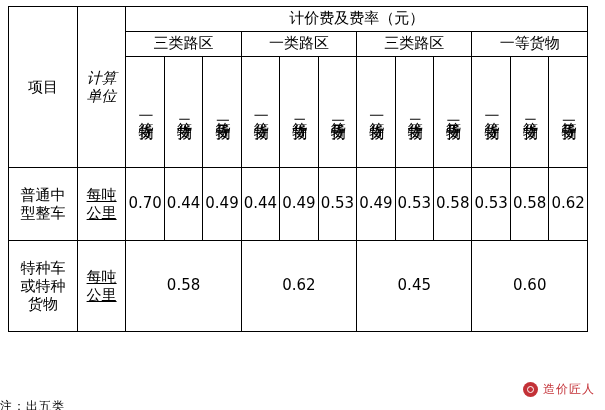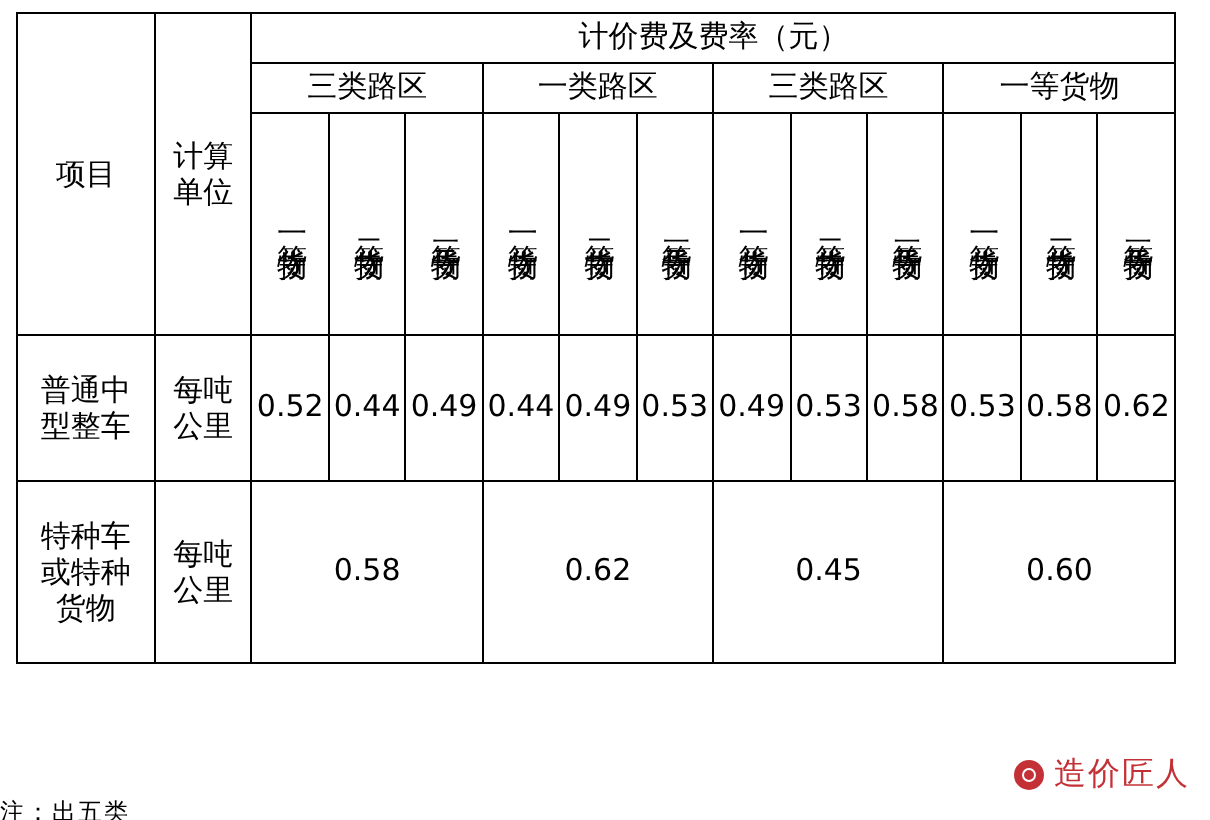--- a/index.html
+++ b/index.html
@@ -53,34 +53,36 @@
     display: inline-block;
     letter-spacing: 2px;
     line-height: 1.05;
   }
   .item-head {
     font-size: 11.5px;
     margin-top: 28px;
   }
   .unit-head {
     font-size: 11.5px;
+    font-style: italic;
   }
   .vstack {
     display: block;
     line-height: 1.2;
   }
   .row-label {
     font-size: 11.5px;
     line-height: 1.25;
     padding: 4px 6px;
     text-align: left;
   }
   .row-unit {
     font-size: 11.5px;
     line-height: 1.25;
+    text-decoration: underline;
   }
   .val {
     font-size: 11px;
   }
   .r1 td { height: 70px; }
   .r2 td { height: 88px; }
   .footnote {
     position: absolute;
     left: 0px;
     top: 398px;
@@ -111,21 +113,21 @@
     left: 4px;
     top: 3.5px;
     width: 7px;
     height: 7px;
     border: 1.4px solid #ffffff;
     border-radius: 50%;
     box-sizing: border-box;
   }
   .wm-text {
     color: #c0272d;
-    font-size: 16px;
+    font-size: 12px;
     letter-spacing: 1px;
   }
 </style>
 </head>
 <body>
 
 <div class="sheet">
   <table class="rate-table">
     <colgroup>
       <col style="width:68px">
@@ -180,21 +182,21 @@
 
     <tr class="r1">
       <td class="row-label">
         <span class="vstack">普通中</span>
         <span class="vstack">型整车</span>
       </td>
       <td class="row-unit">
         <span class="vstack">每吨</span>
         <span class="vstack">公里</span>
       </td>
-      <td class="val">0.52</td>
+      <td class="val">0.70</td>
       <td class="val">0.44</td>
       <td class="val">0.49</td>
       <td class="val">0.44</td>
       <td class="val">0.49</td>
       <td class="val">0.53</td>
       <td class="val">0.49</td>
       <td class="val">0.53</td>
       <td class="val">0.58</td>
       <td class="val">0.53</td>
       <td class="val">0.58</td>

